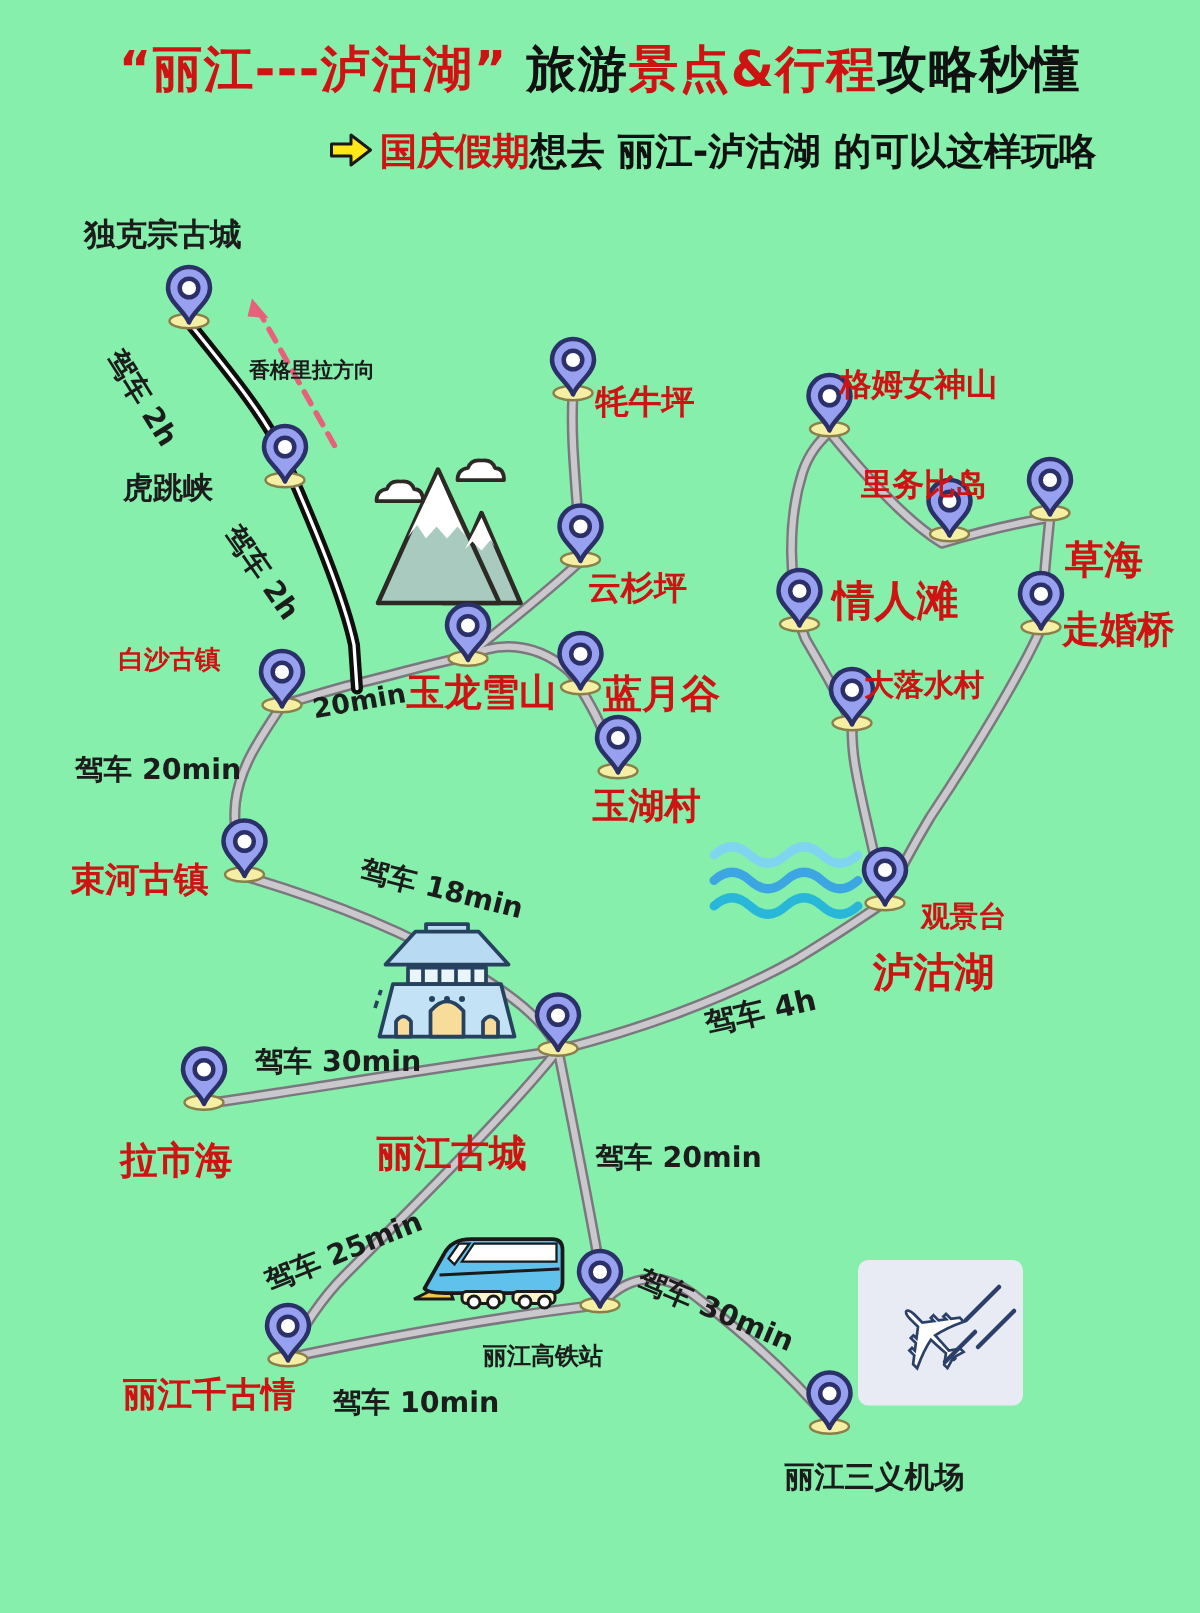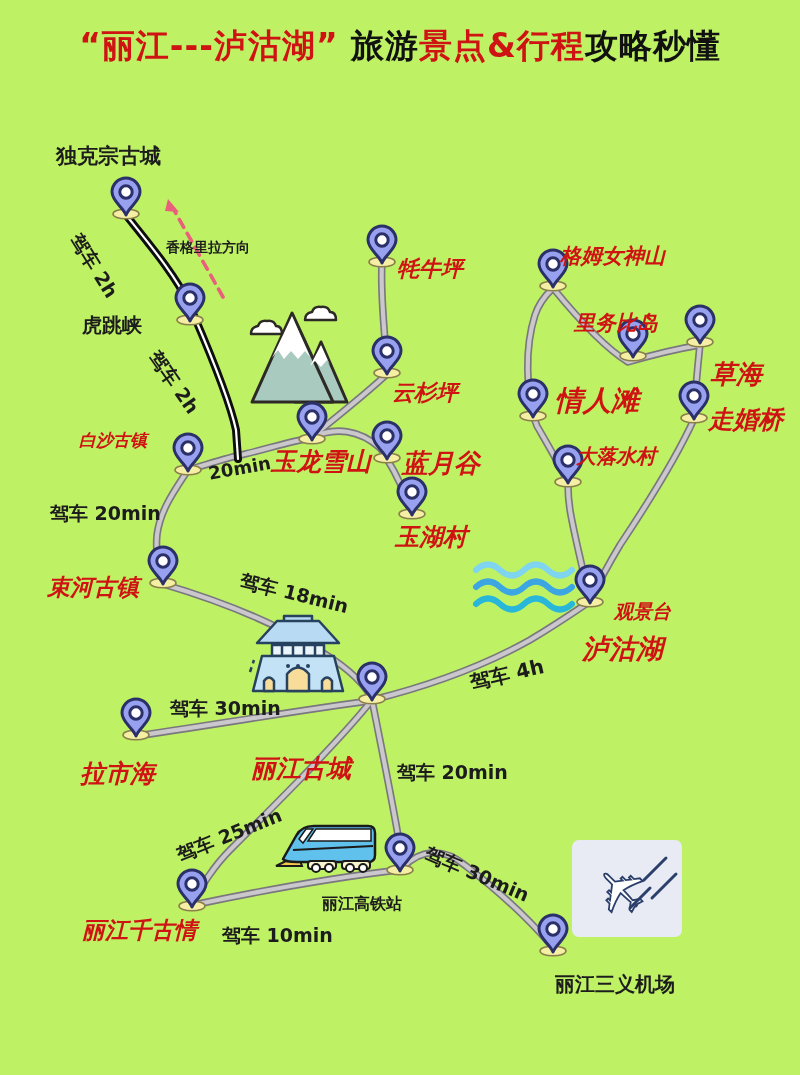--- a/index.html
+++ b/index.html
@@ -1,45 +1,54 @@
 <!DOCTYPE html>
 <html><head>
 <meta charset="utf-8">
 <style>
   html,body{margin:0;padding:0;background:#ffffff;}
-  .page{position:relative;width:800px;height:1075px;background:#bef264;overflow:hidden;
+  .page{position:relative;width:800px;height:1075px;background:#86efac;overflow:hidden;
         font-family:"DejaVu Sans","Liberation Sans",sans-serif;}
   
   .title{position:absolute;top:24px;left:0;width:800px;text-align:center;
          font-size:33px;font-weight:700;letter-spacing:1px;white-space:nowrap;color:#111;}
   .subtitle{position:absolute;top:84px;left:0;width:800px;text-align:center;
             font-size:25px;font-weight:700;white-space:nowrap;color:#111;}
   .subtitle .shift{display:inline-block;margin-left:150px;}
   .arrow-icon{display:inline-block;vertical-align:-3px;margin-right:4px;}
   .red{color:#cf1313;}
   
   .lbl{position:absolute;font-weight:700;white-space:nowrap;color:#1c1c1c;
        transform-origin:left top;line-height:1.1;}
-  .lbl.red{color:#cf1313;font-style:italic;}
+  .lbl.red{color:#cf1313;}
   .footer{position:absolute;top:1014px;left:0;width:800px;text-align:center;
           font-size:22px;font-weight:700;color:#3a5ca9;letter-spacing:1px;}
   
   .road-outer{fill:none;stroke:#7a787e;stroke-width:7.5;stroke-linecap:round;stroke-linejoin:round;}
   .roads-inner path{fill:none;stroke:#cac8cd;stroke-width:4.2;stroke-linecap:round;stroke-linejoin:round;}
   .black-outer{fill:none;stroke:#0e0e0e;stroke-width:8;stroke-linecap:round;}
   .black-inner path{fill:none;stroke:#ffffff;stroke-width:2.2;stroke-linecap:round;}
   svg.map-svg{position:absolute;left:0;top:0;}
 </style>
 </head>
 <body>
 
 <div class="page">
 
   <div class="title">
     <span class="red">“丽江---泸沽湖”</span><span> 旅游</span><span class="red">景点&amp;行程</span><span>攻略秒懂</span>
+  </div>
+  <div class="subtitle">
+    <span class="shift">
+      <span class="arrow-icon">
+        <svg width="30" height="24" viewBox="0 0 30 24">
+            <path d="M2,8 L15,8 L15,2 L28,12 L15,22 L15,16 L2,16 Z" fill="#ffe818" stroke="#1a1a1a" stroke-width="2" stroke-linejoin="round"></path>
+          </svg>
+      </span><span class="red">国庆假期</span><span>想去 丽江-泸沽湖 的可以这样玩咯</span>
+    </span>
   </div>
 
   <svg class="map-svg" width="800" height="1075" viewBox="0 0 800 1075">
     <defs>
       <g id="pin">
         <ellipse cx="0" cy="-1" rx="13" ry="4.8" fill="#f4efa3" stroke="#8a7f4a" stroke-width="1.6"></ellipse>
         <path d="M0,0 C-3,-8 -14,-14 -14,-23 A14,14 0 1 1 14,-23 C14,-14 3,-8 0,0 Z" fill="#97a1f0" stroke="#2b3068" stroke-width="3" stroke-linejoin="round"></path>
         <circle cx="0" cy="-23" r="6.2" fill="#ffffff" stroke="#2b3068" stroke-width="3"></circle>
       </g>
     </defs>
@@ -211,15 +220,15 @@
   <div class="lbl" style="left:50px;top:503px;font-size:19px">驾车 20min</div>
   <div class="lbl" style="left:170px;top:698px;font-size:19px">驾车 30min</div>
   <div class="lbl red" style="left:80px;top:760px;font-size:25px">拉市海</div>
   <div class="lbl red" style="left:251px;top:755px;font-size:25px">丽江古城</div>
   <div class="lbl" style="left:397px;top:762px;font-size:19px">驾车 20min</div>
   <div class="lbl" style="left:174px;top:846px;font-size:19px;transform:rotate(-22deg)">驾车 25min</div>
   <div class="lbl red" style="left:82px;top:918px;font-size:23px">丽江千古情</div>
   <div class="lbl" style="left:222px;top:925px;font-size:19px">驾车 10min</div>
   <div class="lbl" style="left:322px;top:895px;font-size:16px">丽江高铁站</div>
   <div class="lbl" style="left:430px;top:843px;font-size:19px;transform:rotate(23deg)">驾车 30min</div>
-  <div class="lbl" style="left:555px;top:973px;font-size:20px">丽江三义机场</div>
+  <div class="lbl" style="left:523px;top:973px;font-size:20px">丽江三义机场</div>
 
 </div>
 
 </body></html>

